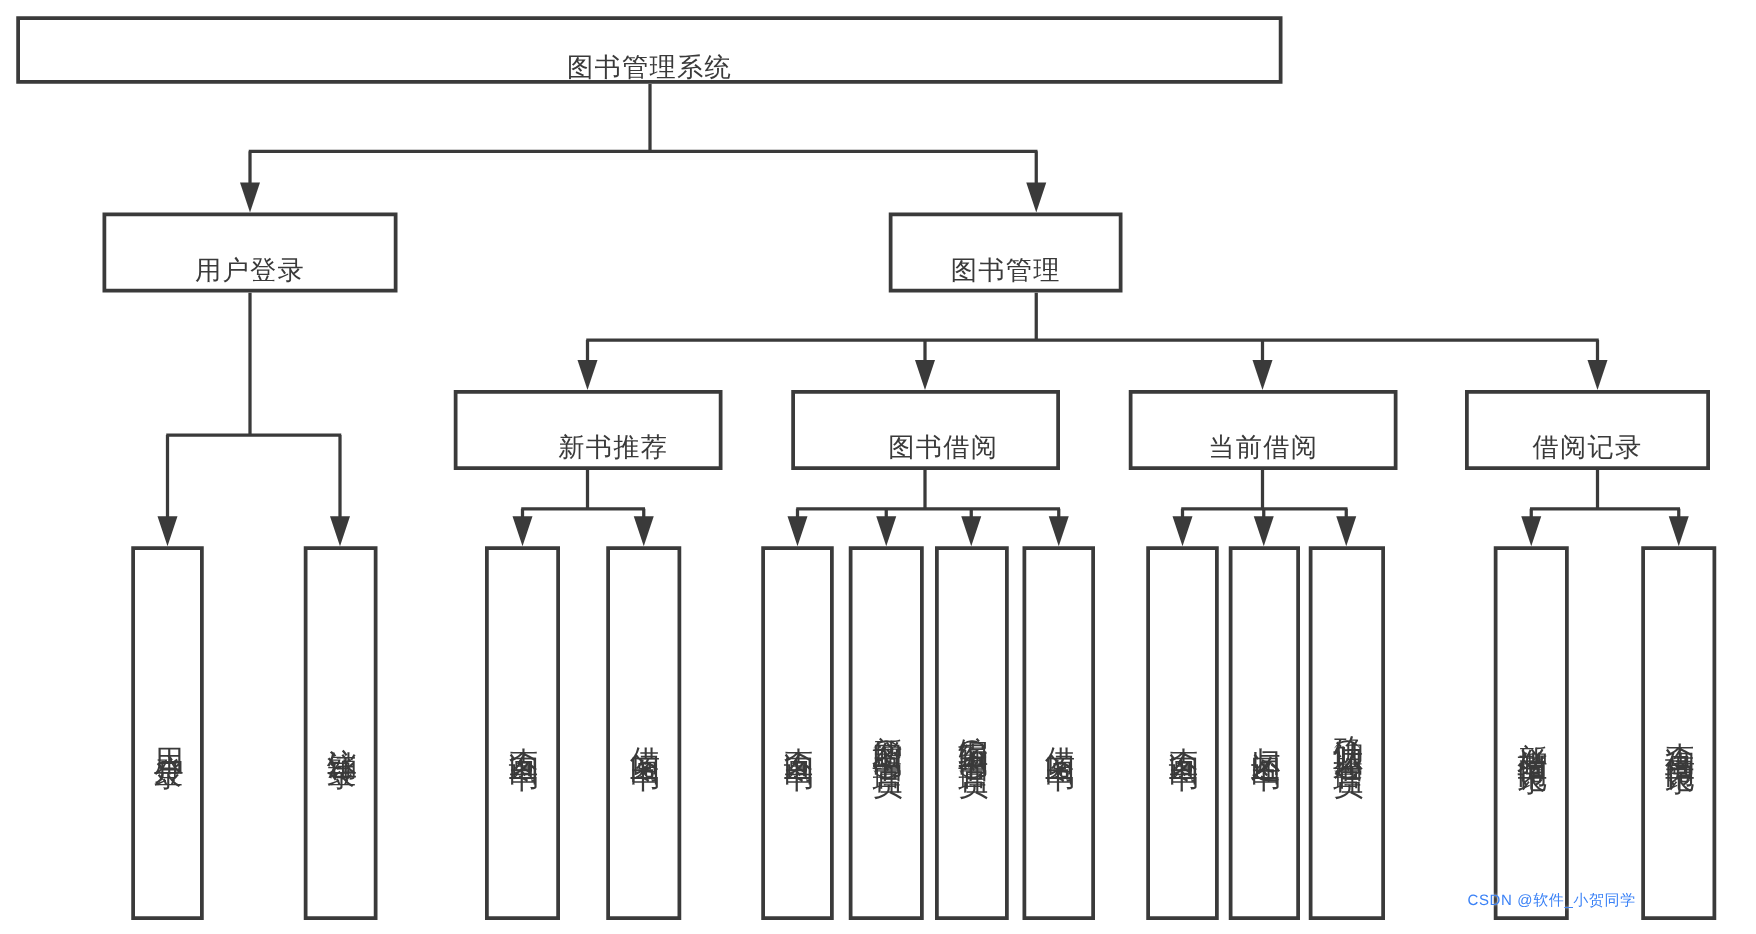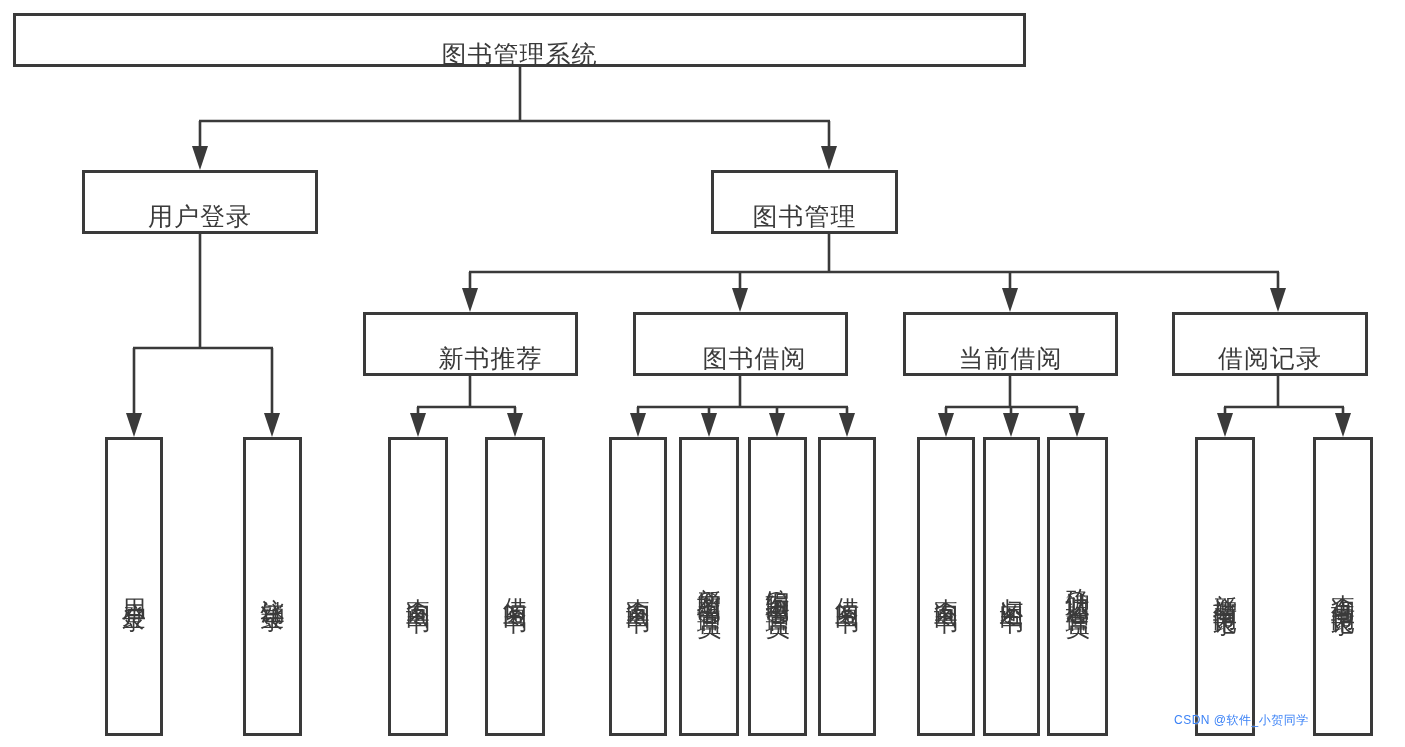--- a/index.html
+++ b/index.html
@@ -15,21 +15,21 @@
   .trunk{stroke:#3a3a3a;stroke-width:2.6;fill:none;}
   .arrowhead{fill:#3a3a3a;stroke:none;}
   .box{
     position:absolute;
     box-sizing:border-box;
     border:3px solid #3a3a3a;
     background:#ffffff;
     display:flex;align-items:center;justify-content:center;
   }
   .hlabel{
-    font-size:25px;
+    font-size:21px;
     letter-spacing:1px;
     white-space:nowrap;
     line-height:1;
     margin-top:28px;
   }
   .vlabel{
     writing-mode:vertical-rl;
     text-orientation:mixed;
     font-size:24px;
     letter-spacing:4px;

